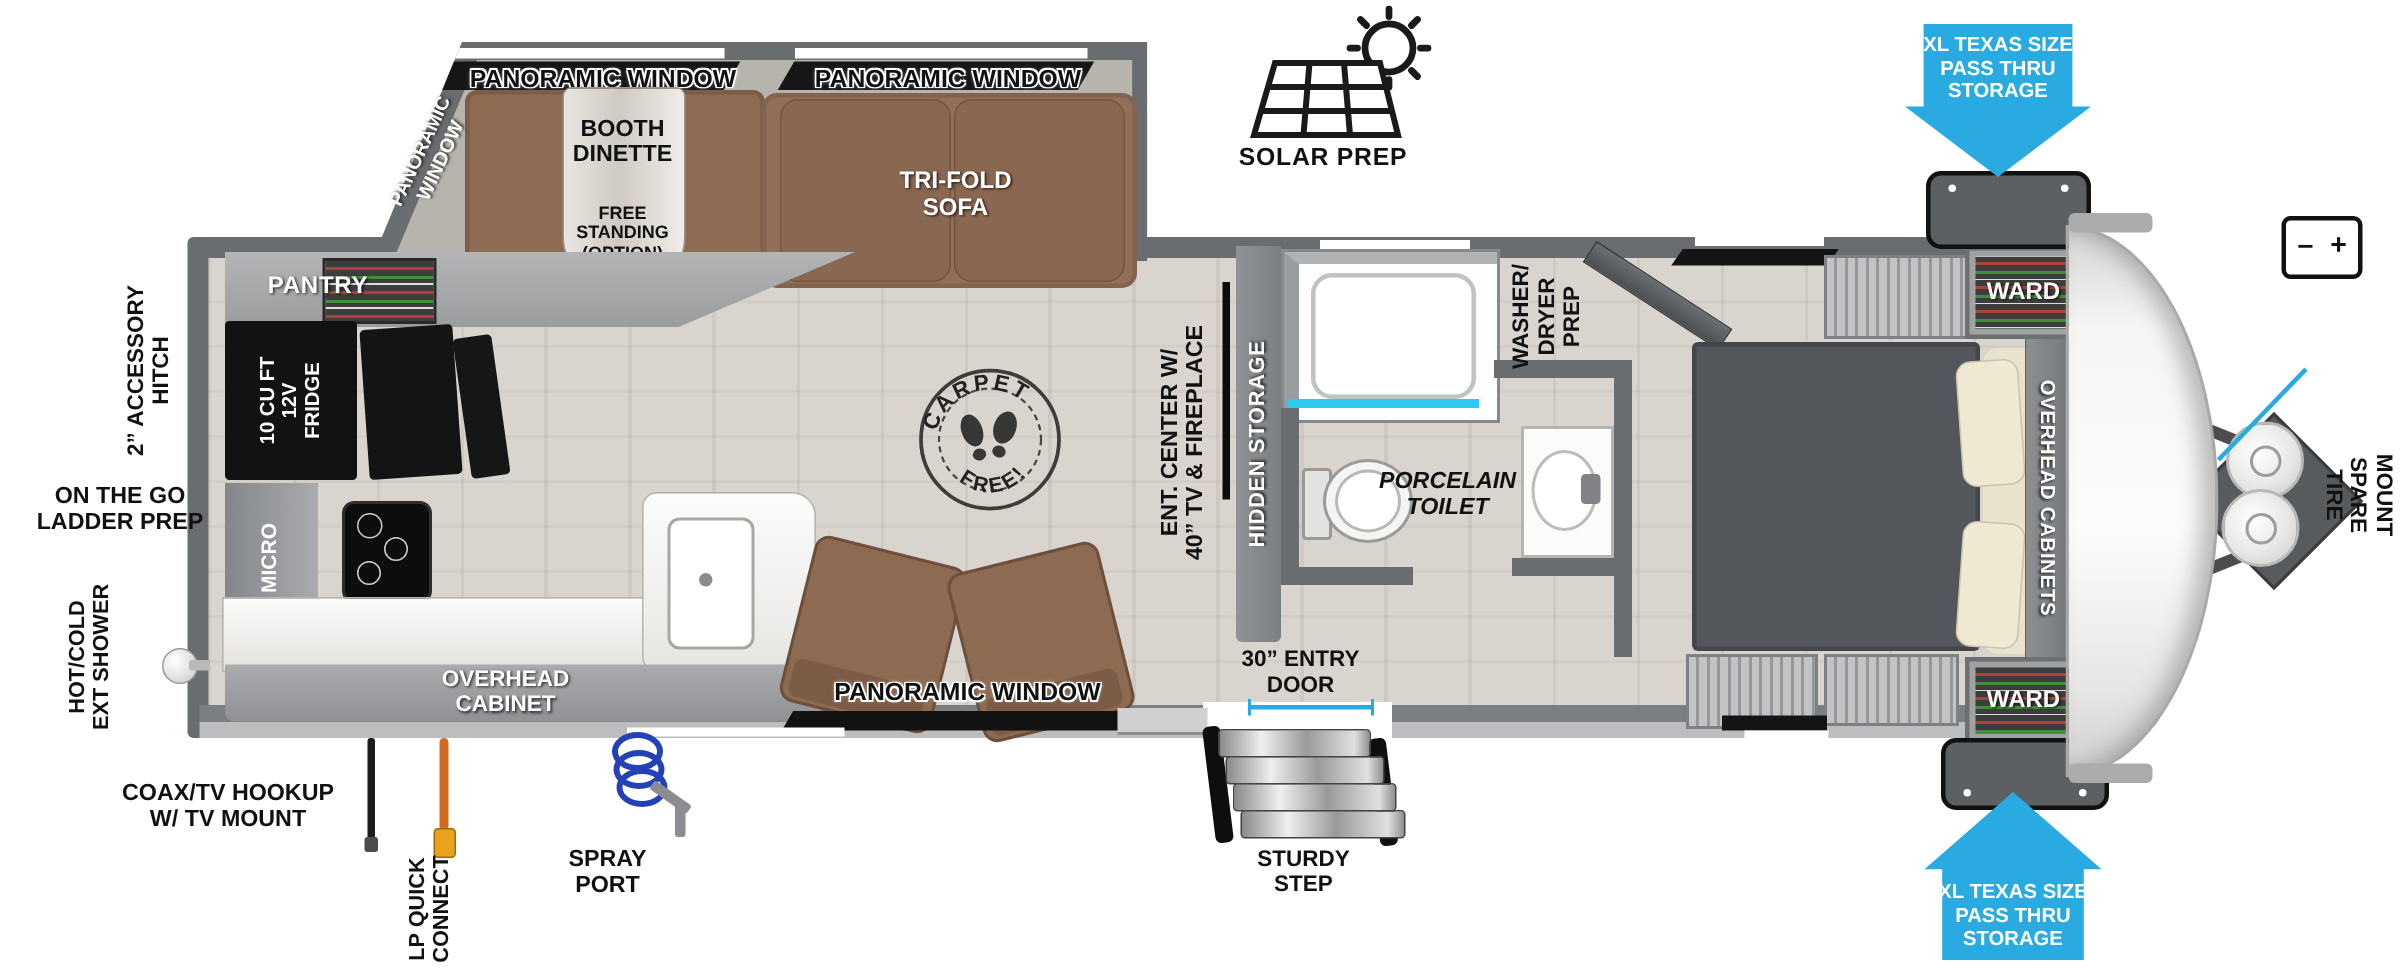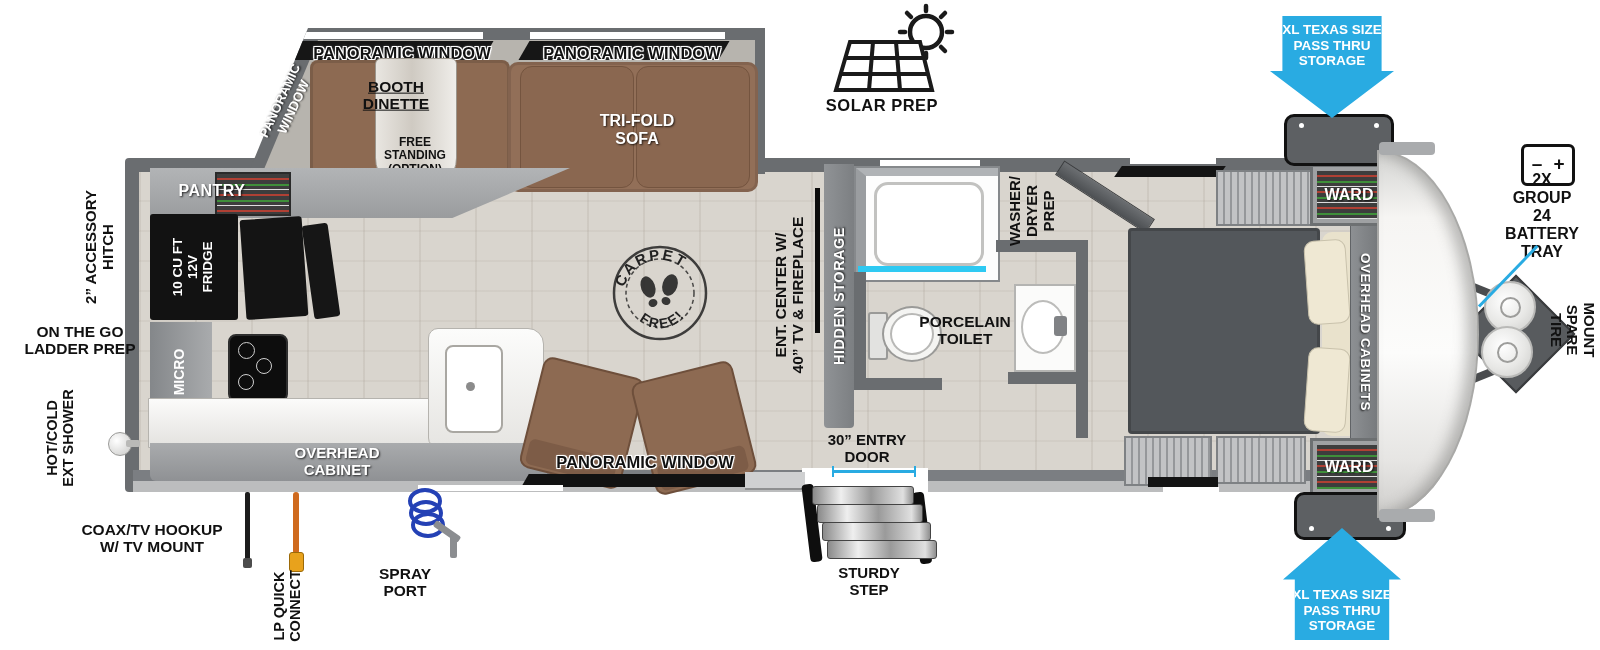--- a/index.html
+++ b/index.html
@@ -43,21 +43,21 @@
     <div class="abs" style="left:44px;top:13px;width:196px;height:19px;background:#161616;transform:skewX(-30deg);"></div>
     <div class="abs" style="left:276px;top:13px;width:200px;height:19px;background:#161616;transform:skewX(-30deg);"></div>
   </div>
   <div class="lbl outline-w" style="left:402px;top:53px;font-size:16.5px;white-space:nowrap;">PANORAMIC WINDOW</div>
   <div class="lbl outline-w" style="left:632px;top:53px;font-size:16.5px;white-space:nowrap;">PANORAMIC WINDOW</div>
   <div class="lbl white shadow-d" style="left:287px;top:104px;font-size:13px;transform:translate(-50%,-50%) rotate(-65deg);">PANORAMIC
 WINDOW</div>
 
   <div class="abs" style="left:310px;top:60px;width:200px;height:130px;background:#8d6a52;border-radius:8px;box-shadow:inset 0 0 0 3px rgba(0,0,0,.12);"></div>
   <div class="abs" style="left:375px;top:58px;width:80px;height:132px;background:linear-gradient(90deg,#e9e6e1,#cfcac2 45%,#efede9);border-radius:6px 6px 34px 34px;border:1px solid #9b958c;"></div>
-  <div class="lbl" style="left:396px;top:95px;font-size:15.5px;text-decoration:underline;">BOOTH
+  <div class="lbl" style="left:415px;top:95px;font-size:15.5px;">BOOTH
 DINETTE</div>
   <div class="lbl" style="left:415px;top:156px;font-size:12px;">FREE
 STANDING
 (OPTION)</div>
 
   <div class="abs" style="left:508px;top:62px;width:250px;height:130px;background:#926f58;border-radius:10px;box-shadow:inset 0 0 0 3px rgba(0,0,0,.10);"></div>
   <div class="abs" style="left:520px;top:66px;width:112px;height:120px;background:#8a6750;border-radius:12px;border:1px solid #74543f;"></div>
   <div class="abs" style="left:636px;top:66px;width:112px;height:120px;background:#8a6750;border-radius:12px;border:1px solid #74543f;"></div>
   <div class="lbl white shadow-d" style="left:637px;top:130px;font-size:16px;">TRI-FOLD
 SOFA</div>
@@ -126,21 +126,21 @@
   <div class="abs" style="left:856px;top:168px;width:132px;height:104px;background:#fdfdfd;border-left:10px solid #9a9da0;border-top:8px solid #b0b3b6;box-shadow:0 0 0 2px #86898c;"></div>
   <div class="abs" style="left:874px;top:182px;width:104px;height:78px;background:#fff;border:3px solid #c2c2c0;border-radius:14px;"></div>
   <div class="abs" style="left:858px;top:266px;width:128px;height:6px;background:#2ec9f2;"></div>
 
   <div class="abs wall" style="left:854px;top:272px;width:12px;height:118px;"></div>
   <div class="abs wall" style="left:854px;top:378px;width:88px;height:12px;"></div>
 
   <div class="abs" style="left:868px;top:312px;width:16px;height:44px;background:#e2e2e0;border:2px solid #9a9a98;border-radius:3px;"></div>
   <div class="abs" style="left:882px;top:306px;width:56px;height:52px;background:#f4f4f2;border:2px solid #9a9a98;border-radius:50%;"></div>
   <div class="abs" style="left:890px;top:313px;width:40px;height:38px;background:#fff;border:2px solid #b8b8b6;border-radius:50%;"></div>
-  <div class="lbl" style="left:965px;top:330px;font-size:15.5px;">PORCELAIN
+  <div class="lbl" style="left:965px;top:330px;font-size:15.5px;font-style:italic;">PORCELAIN
 TOILET</div>
 
   <div class="abs wall" style="left:996px;top:240px;width:92px;height:12px;"></div>
   <div class="abs wall" style="left:1076px;top:252px;width:12px;height:186px;"></div>
   <div class="abs wall" style="left:1008px;top:372px;width:70px;height:12px;"></div>
   <div class="abs" style="left:1014px;top:284px;width:58px;height:84px;background:#fbfbfa;border:2px solid #b4b4b2;"></div>
   <div class="abs" style="left:1021px;top:300px;width:40px;height:50px;background:#fff;border:2px solid #bcbcba;border-radius:50%;"></div>
   <div class="abs" style="left:1054px;top:316px;width:13px;height:20px;background:#808285;border-radius:3px;"></div>
   <div class="lbl rot-ccw" style="left:1032px;top:211px;font-size:15px;">WASHER/
 DRYER
@@ -203,23 +203,20 @@
   <div class="abs arrow arrow-up" style="left:1283px;top:528px;width:118px;height:112px;">
     <div class="lbl white" style="left:59px;top:82px;width:114px;">XL TEXAS SIZE
 PASS THRU
 STORAGE</div>
   </div>
 
   <div class="abs" style="left:1521px;top:144px;width:48px;height:36px;border:3.5px solid #111;border-radius:6px;background:#fff;">
     <div class="lbl" style="left:13px;top:17px;font-size:19px;">–</div>
     <div class="lbl" style="left:35px;top:17px;font-size:19px;">+</div>
   </div>
-  <div class="lbl" style="left:1542px;top:216px;font-size:16px;">2X GROUP 24
-BATTERY
-TRAY</div>
   <div class="abs" style="left:1479px;top:305px;width:84px;height:3px;background:#29abe2;transform:rotate(-46deg);transform-origin:left center;"></div>
   <div class="lbl rot-cw" style="left:1580px;top:330px;font-size:15px;">UNDER-MOUNT
 SPARE TIRE</div>
 
   <svg class="abs" style="left:828px;top:2px;" width="135" height="95" viewBox="0 0 135 95">
     <g stroke="#1a1a1a" stroke-width="4.5" fill="none" stroke-linecap="round">
       <circle cx="98" cy="30" r="16"></circle>
       <line x1="98" y1="4" x2="98" y2="9"></line>
         <line x1="98" y1="51" x2="98" y2="56"></line>
       <line x1="72" y1="30" x2="77" y2="30"></line>

